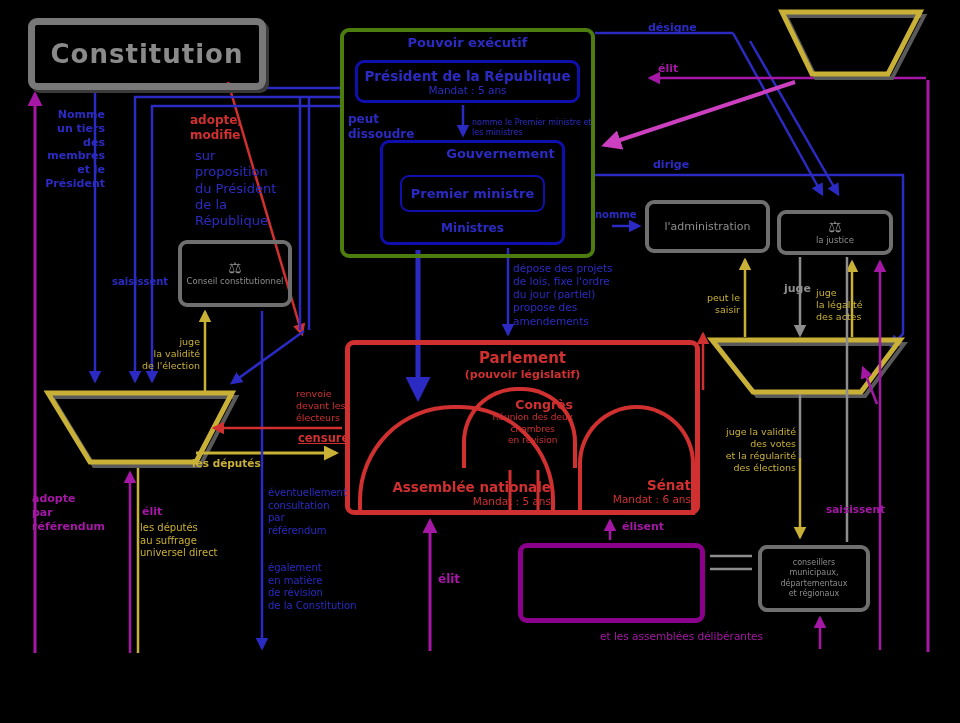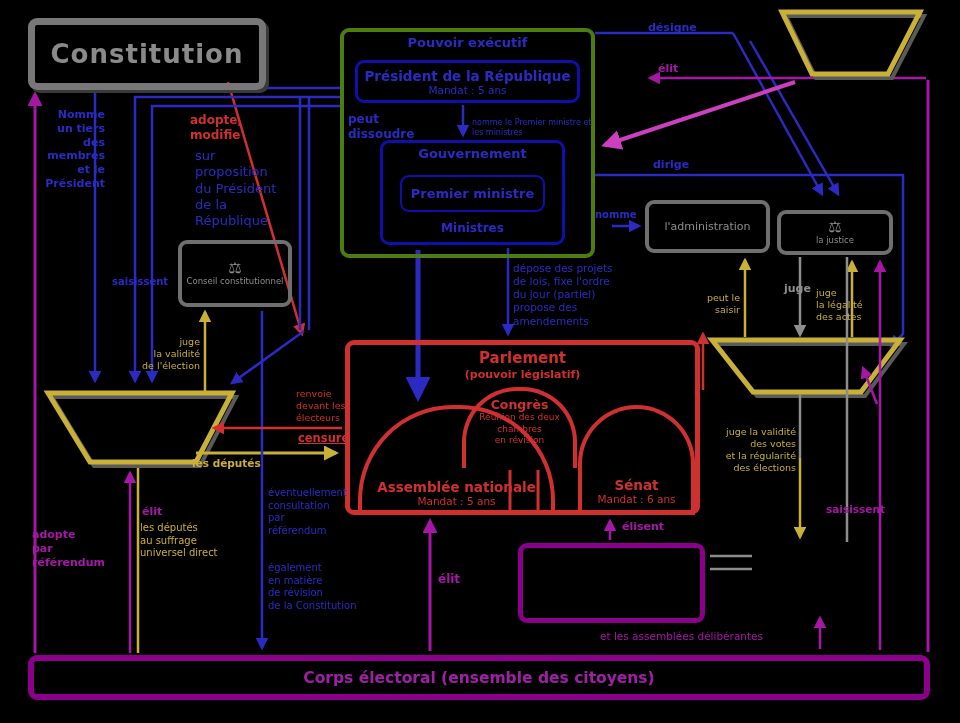--- a/index.html
+++ b/index.html
@@ -16,21 +16,21 @@
     box-shadow:3px 3px 0 #3a3a3a;display:flex;align-items:center;justify-content:center;}
   #constitution .t{font-size:26px;font-weight:bold;color:#8a8a8a;letter-spacing:1px;}
   #exec{left:340px;top:28px;width:255px;height:230px;border:4px solid #4d7c0f;}
   #president{left:355px;top:60px;width:225px;height:43px;border:3px solid #0f0fae;
     display:flex;flex-direction:column;align-items:center;justify-content:center;}
   #gouv{left:380px;top:140px;width:185px;height:105px;border:3px solid #0f0fae;}
   #pm{left:400px;top:175px;width:145px;height:37px;border:2px solid #0f0fae;
     display:flex;align-items:center;justify-content:center;}
   #parlement{left:345px;top:340px;width:355px;height:175px;border:5px solid #d03030;}
   .dome{position:absolute;z-index:2;border:4px solid #d03030;border-bottom:none;box-sizing:border-box;
-    display:flex;flex-direction:column;justify-content:flex-end;align-items:center;}
+    display:flex;flex-direction:column;justify-content:flex-end;align-items:flex-end;}
   #an{left:358px;top:405px;width:197px;height:110px;border-radius:95px 95px 0 0;padding-bottom:8px;}
   #senat{left:578px;top:405px;width:117px;height:110px;border-radius:60px 60px 0 0;padding-bottom:10px;}
   #congres{left:462px;top:387px;width:115px;height:81px;border-radius:55px 55px 0 0;
     justify-content:flex-start;padding-top:6px;}
   #admin{left:645px;top:200px;width:125px;height:53px;border:4px solid #6f6f6f;
     display:flex;align-items:center;justify-content:center;}
   #justice{left:777px;top:210px;width:116px;height:45px;border:4px solid #6f6f6f;
     display:flex;flex-direction:column;align-items:center;justify-content:center;}
   #cc{left:178px;top:240px;width:114px;height:67px;border:4px solid #6f6f6f;
     display:flex;flex-direction:column;align-items:center;justify-content:center;}
@@ -151,21 +151,21 @@
   </div>
 
   <div class="box" id="exec">
     <div class="lbl navy b ctr" style="left:0;top:3px;width:247px;font-size:13px;position:absolute;">Pouvoir exécutif</div>
   </div>
   <div class="box" id="president">
     <div class="navy b" style="font-size:13.5px;">Président de la République</div>
     <div class="navy" style="font-size:10.5px;">Mandat : 5 ans</div>
   </div>
   <div class="box" id="gouv">
-    <div class="lbl navy b ctr" style="position:absolute;left:0;top:3px;width:179px;font-size:13px;">Gouvernement</div>
+    <div class="lbl navy b ctr" style="position:absolute;left:0;top:3px;width:179px;font-size:13px;padding-left:28px;">Gouvernement</div>
   </div>
   <div class="box" id="pm">
     <span class="navy b" style="font-size:13px;">Premier ministre</span>
   </div>
   <div class="lbl navy b ctr" style="left:400px;top:221px;width:145px;font-size:12px;">Ministres</div>
 
   <div class="box" id="admin">
     <span class="gray" style="font-size:11px;">l'administration</span>
   </div>
   <div class="box" id="justice">
@@ -190,24 +190,27 @@
     <div class="red ctr" style="font-size:10.5px;">Mandat : 6 ans</div>
   </div>
   <div class="dome" id="congres">
     <div class="red b ctr" style="font-size:12.5px;">Congrès</div>
     <div class="red ctr" style="font-size:9px;white-space:pre-line;line-height:1.3;">Réunion des deux
 chambres
 en révision</div>
   </div>
 
   <div class="box" id="pbox"></div>
-
-  <div class="box" id="corps">
-    <span class="purple b" style="font-size:15.5px;color:#a020a5;">Corps électoral (ensemble des citoyens)</span>
-  </div>
+  <div class="box" id="elus">
+    <span class="gray ctr" style="font-size:8px;white-space:pre-line;line-height:1.3;">conseillers
+municipaux,
+départementaux
+et régionaux</span>
+  </div>
+
 
   <div class="lbl navy b rgt" style="left:35px;top:108px;width:70px;font-size:11px;">Nomme
 un tiers
 des
 membres
 et le
 Président</div>
   <div class="lbl red b" style="left:190px;top:113px;width:80px;font-size:12px;">adopte,
 modifie</div>
   <div class="lbl navy" style="left:195px;top:148px;width:90px;font-size:13px;">sur proposition
@@ -237,21 +240,21 @@
 des élections</div>
   <div class="lbl purple b" style="left:826px;top:503px;width:70px;font-size:10.5px;">saisissent</div>
   <div class="lbl yellow rgt" style="left:126px;top:336px;width:74px;font-size:9.5px;">juge
 la validité
 de l'élection</div>
   <div class="lbl yellow b" style="left:192px;top:457px;width:70px;font-size:10.5px;">les députés</div>
   <div class="lbl red" style="left:296px;top:388px;width:60px;font-size:9.5px;">renvoie
 devant les
 électeurs</div>
   <div class="lbl red b" style="left:298px;top:431px;width:56px;font-size:11.5px;text-decoration:underline;">censure</div>
-  <div class="lbl purple b" style="left:32px;top:528px;width:80px;font-size:11px;">adopte
+  <div class="lbl purple b" style="left:32px;top:492px;width:80px;font-size:11px;">adopte
 par
 référendum</div>
   <div class="lbl purple b" style="left:142px;top:505px;width:32px;font-size:11px;">élit</div>
   <div class="lbl yellow" style="left:140px;top:522px;width:96px;font-size:10px;">les députés
 au suffrage
 universel direct</div>
   <div class="lbl navy" style="left:268px;top:487px;width:90px;font-size:10px;">éventuellement
 consultation
 par
 référendum</div>

